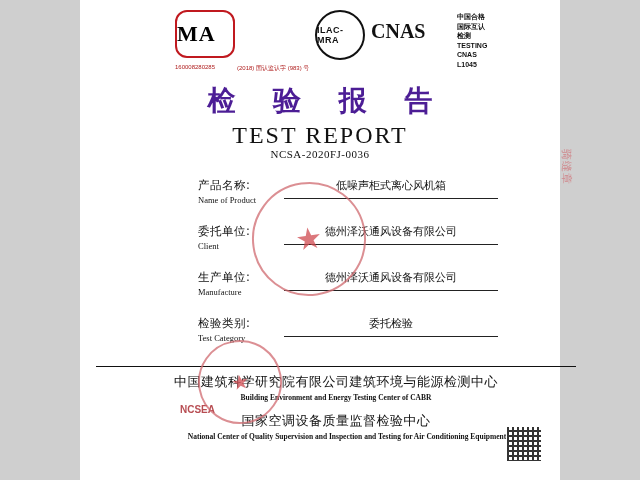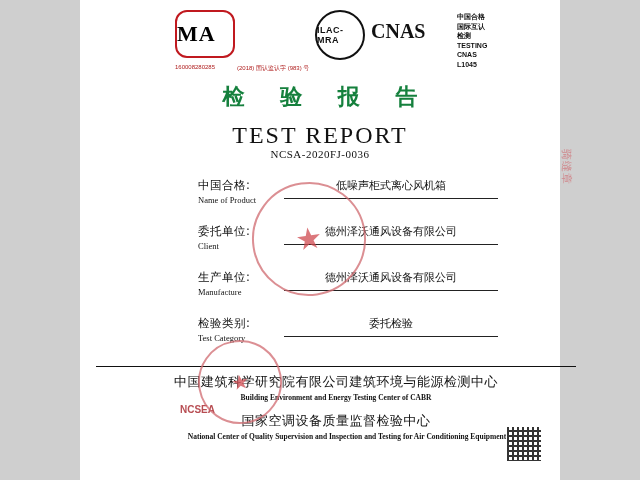--- a/index.html
+++ b/index.html
@@ -41,21 +41,21 @@
   
   .cnas{left:196px;top:10px;width:78px;height:26px;color:#111;font-size:20px;
         font-family:"Liberation Serif", serif;font-weight:bold;letter-spacing:0px;}
   .cnas-lines{
     position:absolute;left:282px;top:2px;font-size:7px;line-height:9.5px;color:#111;
     font-family:"Liberation Sans", sans-serif;font-weight:bold;
   }
   
   .title-cn{
     position:absolute;top:82px;left:0;width:100%;text-align:center;
-    font-size:22px;letter-spacing:14px;color:#15803d;
+    font-size:28px;letter-spacing:14px;color:#4c1d95;
     font-family:"DejaVu Sans", sans-serif;font-weight:bold;text-indent:14px;
   }
   .title-en{
     position:absolute;top:122px;left:0;width:100%;text-align:center;
     font-size:24px;letter-spacing:2px;color:#111;
   }
   .report-no{
     position:absolute;top:148px;left:0;width:100%;text-align:center;
     font-size:11px;color:#111;letter-spacing:.5px;
   }
@@ -150,21 +150,21 @@
     </div>
   </div>
 
   <div class="title-cn">检 验 报 告</div>
   <div class="title-en">TEST REPORT</div>
   <div class="report-no">NCSA-2020FJ-0036</div>
 
   <div class="fields">
     <div class="row">
       <div class="lbl">
-        <div class="cn">中国合格:</div>
+        <div class="cn">产品名称:</div>
         <div class="en">Name of Product</div>
       </div>
       <div class="val">低噪声柜式离心风机箱</div>
     </div>
     <div class="row">
       <div class="lbl">
         <div class="cn">委托单位:</div>
         <div class="en">Client</div>
       </div>
       <div class="val">德州泽沃通风设备有限公司</div>

